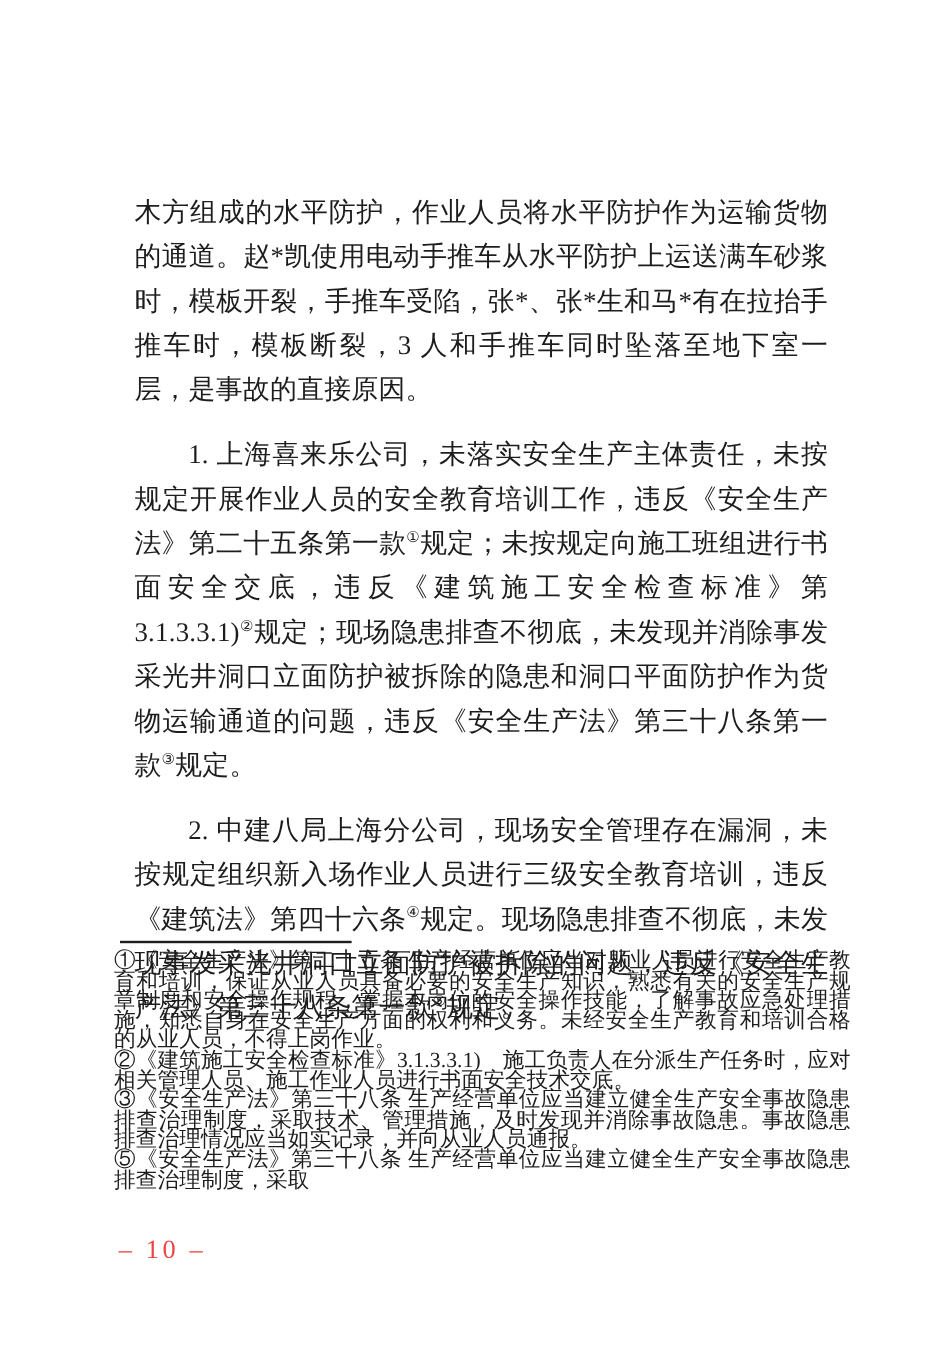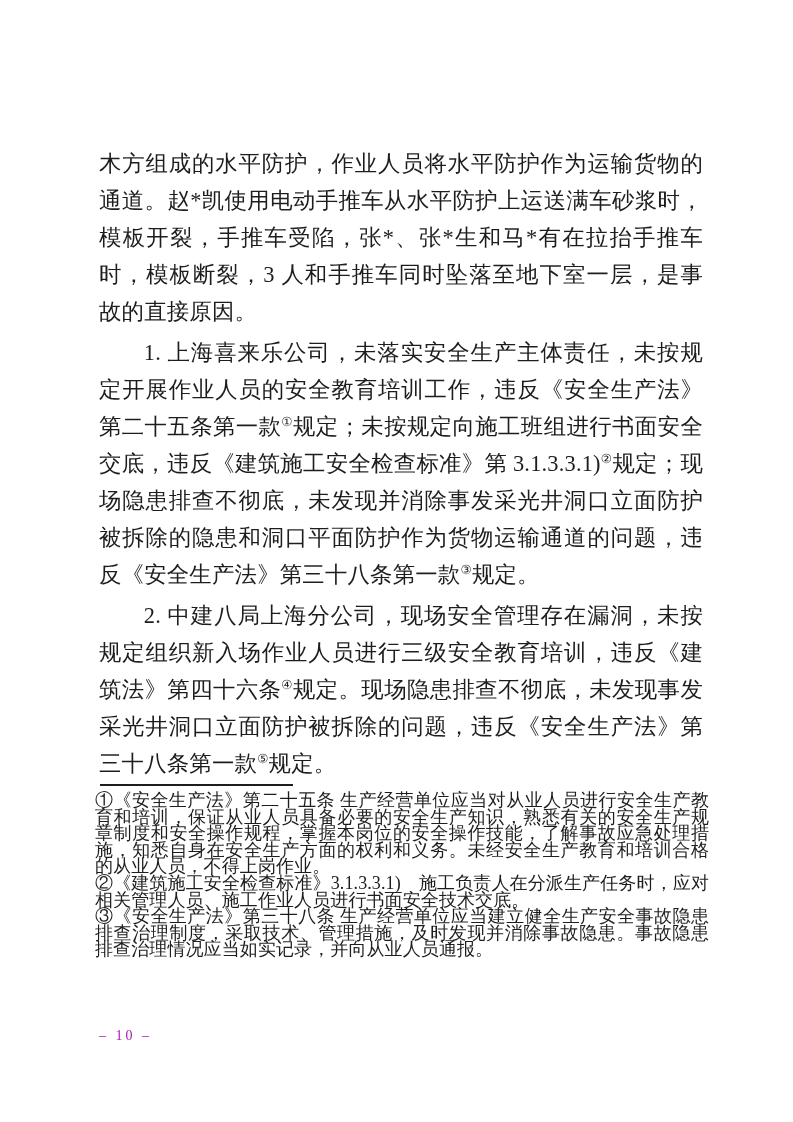--- a/index.html
+++ b/index.html
@@ -21,21 +21,21 @@
     position: absolute;
     left: 95px;
     top: 141px;
     width: 612px;
     font-size: 22.4px;
     line-height: 37px;
     text-align: justify;
     letter-spacing: 0.2px;
   }
   .para {
-    margin: 4px;
+    margin: 17px;
     text-justify: inter-ideograph;
   }
   .para.indent {
     text-indent: 2em;
   }
   .para sup.fn-ref {
     font-size: 0.56em;
     line-height: 0;
     vertical-align: super;
   }
@@ -60,39 +60,40 @@
   }
   .fn {
     margin: 0;
     text-justify: inter-ideograph;
   }
   
   .page-number {
     position: absolute;
     left: 99px;
     top: 1028px;
-    font-size: 14px;
+    font-size: 22px;
     letter-spacing: 3px;
-    color: #a21caf;
+    color: #ef4444;
   }
 </style>
 </head>
 <body>
 
 <div class="page">
 
   <div class="main-text">
     <p class="para">木方组成的水平防护，作业人员将水平防护作为运输货物的通道。赵*凯使用电动手推车从水平防护上运送满车砂浆时，模板开裂，手推车受陷，张*、张*生和马*有在拉抬手推车时，模板断裂，3 人和手推车同时坠落至地下室一层，是事故的直接原因。</p>
     <p class="para indent">1. 上海喜来乐公司，未落实安全生产主体责任，未按规定开展作业人员的安全教育培训工作，违反《安全生产法》第二十五条第一款<sup class="fn-ref">①</sup>规定；未按规定向施工班组进行书面安全交底，违反《建筑施工安全检查标准》第 3.1.3.3.1)<sup class="fn-ref">②</sup>规定；现场隐患排查不彻底，未发现并消除事发采光井洞口立面防护被拆除的隐患和洞口平面防护作为货物运输通道的问题，违反《安全生产法》第三十八条第一款<sup class="fn-ref">③</sup>规定。</p>
     <p class="para indent">2. 中建八局上海分公司，现场安全管理存在漏洞，未按规定组织新入场作业人员进行三级安全教育培训，违反《建筑法》第四十六条<sup class="fn-ref">④</sup>规定。现场隐患排查不彻底，未发现事发采光井洞口立面防护被拆除的问题，违反《安全生产法》第三十八条第一款<sup class="fn-ref">⑤</sup>规定。</p>
   </div>
 
   <div class="footnote-sep"></div>
 
   <div class="footnotes">
     <p class="fn">①《安全生产法》第二十五条 生产经营单位应当对从业人员进行安全生产教育和培训，保证从业人员具备必要的安全生产知识，熟悉有关的安全生产规章制度和安全操作规程，掌握本岗位的安全操作技能，了解事故应急处理措施，知悉自身在安全生产方面的权利和义务。未经安全生产教育和培训合格的从业人员，不得上岗作业。</p>
     <p class="fn">②《建筑施工安全检查标准》3.1.3.3.1)　施工负责人在分派生产任务时，应对相关管理人员、施工作业人员进行书面安全技术交底。</p>
     <p class="fn">③《安全生产法》第三十八条 生产经营单位应当建立健全生产安全事故隐患排查治理制度，采取技术、管理措施，及时发现并消除事故隐患。事故隐患排查治理情况应当如实记录，并向从业人员通报。</p>
+    <p class="fn">⑤《安全生产法》第三十八条 生产经营单位应当建立健全生产安全事故隐患排查治理制度，采取</p>
   </div>
 
   <div class="page-number">– 10 –</div>
 
 </div>
 
 </body></html>

